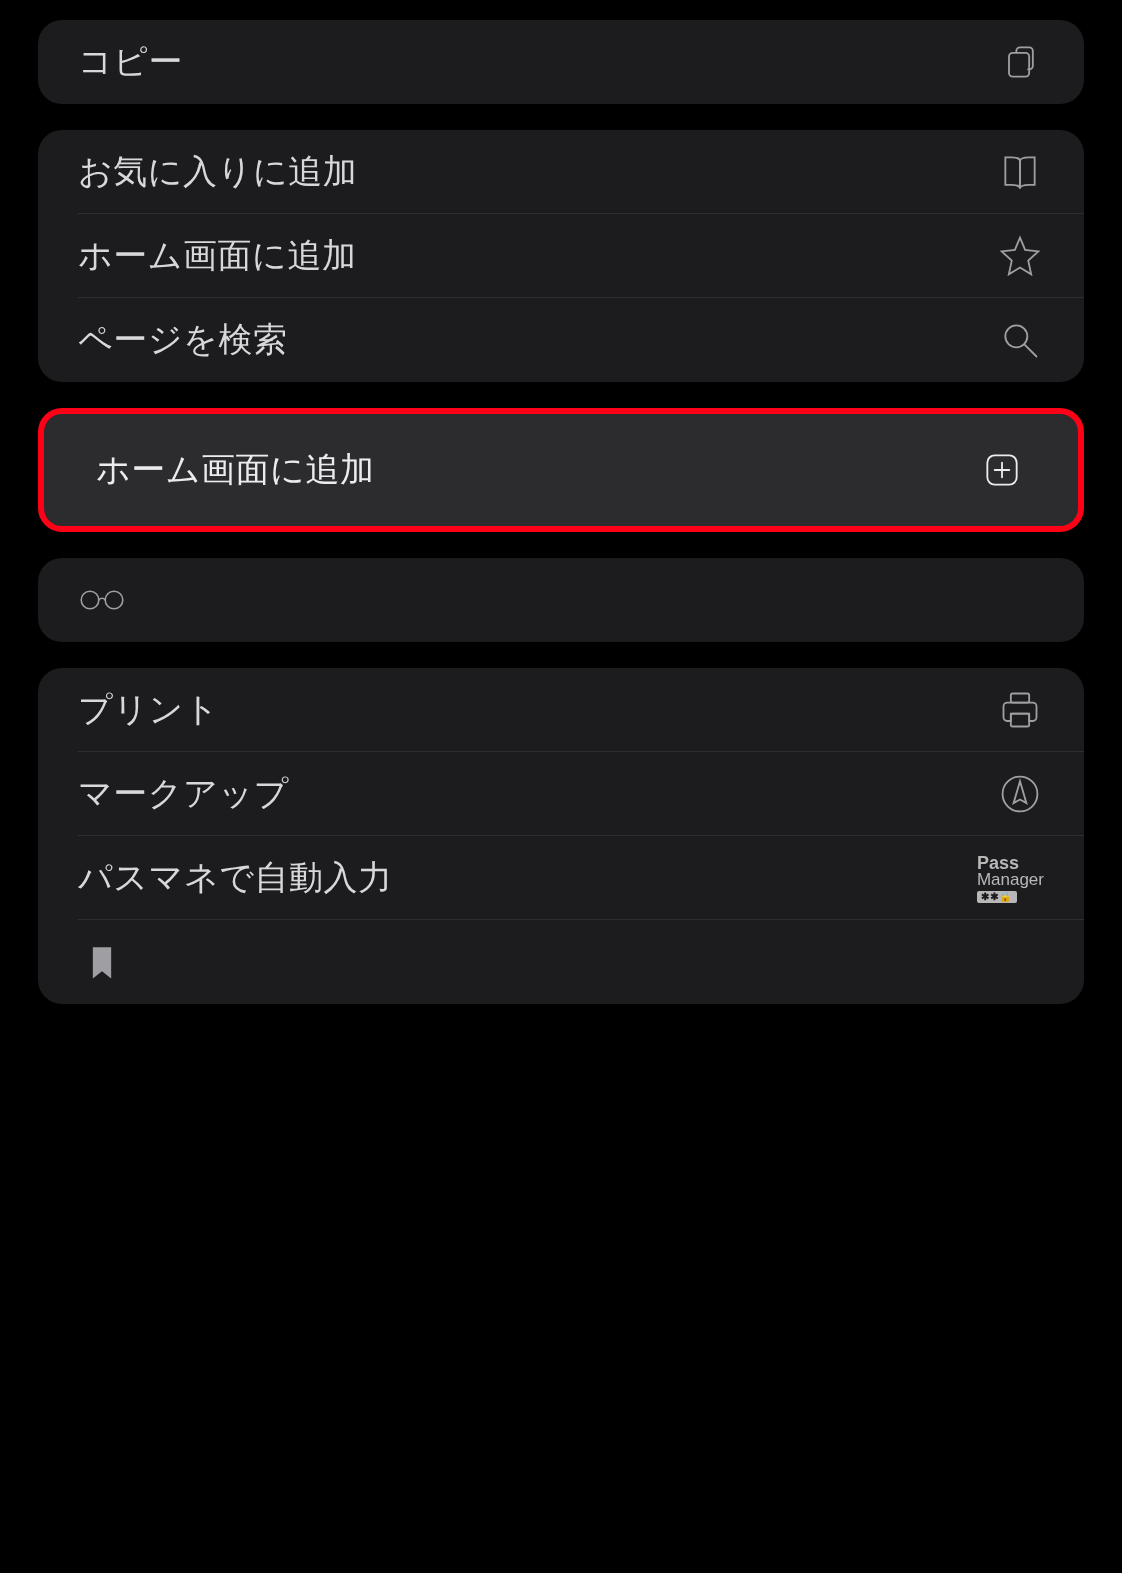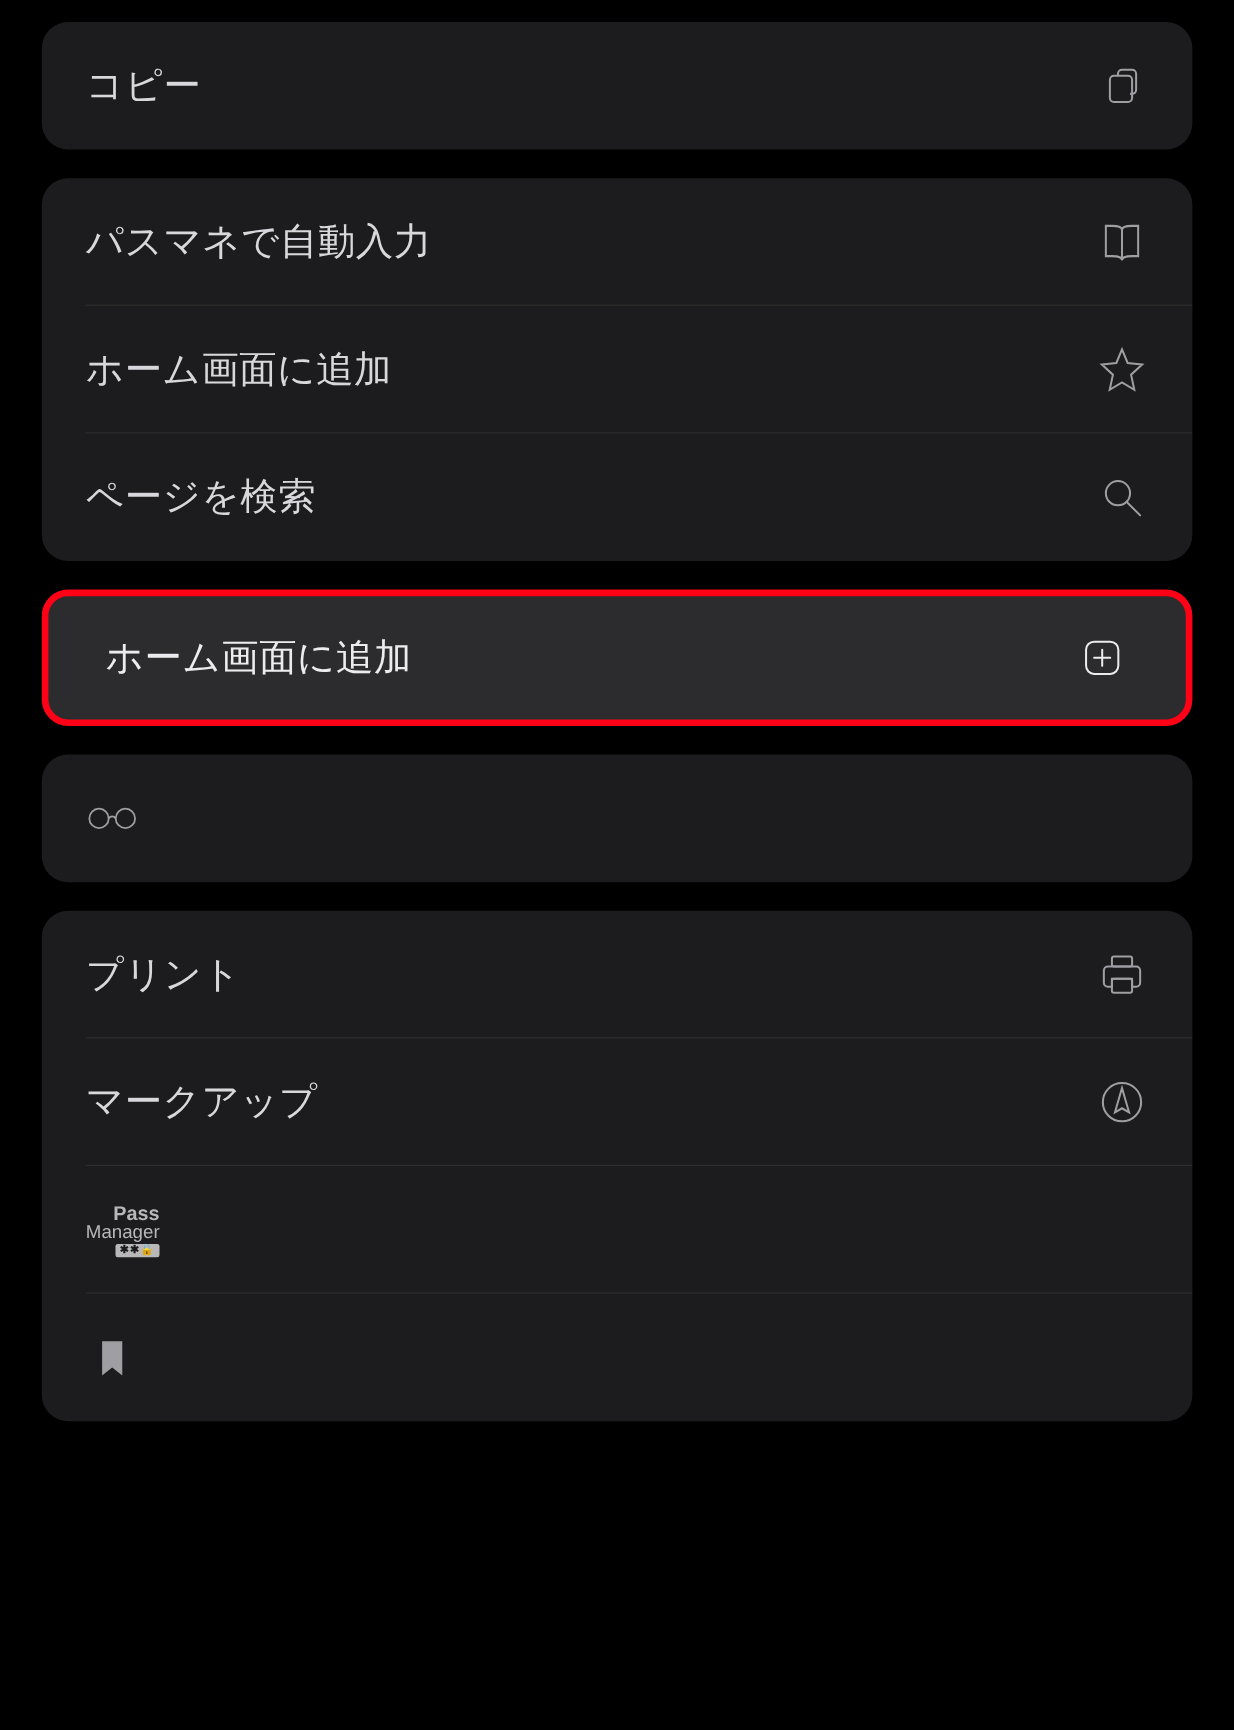--- a/index.html
+++ b/index.html
@@ -14,21 +14,21 @@
     .group {
       background: #1c1c1e;
       border-radius: 24px;
       margin-bottom: 26px;
       overflow: hidden;
     }
     .item {
       display: flex;
       align-items: center;
       justify-content: space-between;
-      height: 116px;
+      height: 84px;
       padding: 0 40px;
       cursor: pointer;
       position: relative;
     }
     .item:not(:last-child)::after {
       content: "";
       position: absolute;
       bottom: 0;
       left: 40px;
       right: 0;
@@ -57,21 +57,21 @@
       border: 6px solid #ff0016;
       padding: 2px 12px;
     }
     .highlighted-group .item {
       height: 108px;
     }
     .highlighted-group .item-label { color: #ececf0; }
     .pass-icon {
       display: flex;
       flex-direction: column;
-      align-items: flex-end;
+      align-items: flex-start;
       color: #b8b8b8;
       line-height: 1;
     }
     .pass-icon .line1 { font-size: 18px; font-weight: 600; }
     .pass-icon .line2 { font-size: 17px; margin-top: -1px; }
     .pass-icon .strip {
       background: #b8b8b8;
       color: #1c1c1e;
       font-size: 10px;
       font-weight: 700;
@@ -91,21 +91,21 @@
       <svg viewBox="0 0 48 48">
         <path d="M16 14h14a4 4 0 0 1 4 4v18a4 4 0 0 1-4 4H16a4 4 0 0 1-4-4V18a4 4 0 0 1 4-4z"></path>
         <path d="M20 14v-2a4 4 0 0 1 4-4h10a4 4 0 0 1 4 4v16a4 4 0 0 1-4 4h-2"></path>
       </svg>
     </span>
   </div>
 </div>
 
 <div class="group">
   <div class="item">
-    <span class="item-label">パスマネで自動入力</span>
+    <span class="item-label">お気に入りに追加</span>
     <span class="icon-slot">
       <svg viewBox="0 0 48 48">
         <path d="M24 12 C24 9 21 8 14 8 H8 V38 H14 C21 38 24 40 24 42 V12 Z"></path>
         <path d="M24 12 C24 9 27 8 34 8 H40 V38 H34 C27 38 24 40 24 42 V12 Z"></path>
       </svg>
     </span>
   </div>
   <div class="item">
     <span class="item-label">ホーム画面に追加</span>
     <span class="icon-slot">
@@ -164,20 +164,21 @@
   <div class="item">
     <span class="item-label">マークアップ</span>
     <span class="icon-slot">
       <svg viewBox="0 0 48 48">
           <circle cx="24" cy="24" r="19"></circle>
           <path d="M24 10 L17 34 L24 30 L31 34 Z"></path>
         </svg>
     </span>
   </div>
   <div class="item">
+    <span class="item-label">パスマネで自動入力</span>
     <span class="icon-slot" style="width:auto;height:auto">
       <span class="pass-icon">
         <span class="line1">Pass</span>
         <span class="line2">Manager</span>
         <span class="strip">✱✱🔒</span>
       </span>
     </span>
   </div>
   <div class="item">
     <span class="icon-slot">

